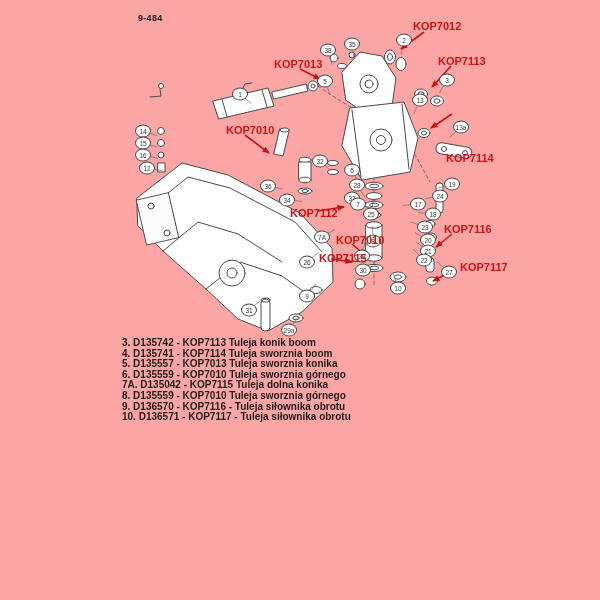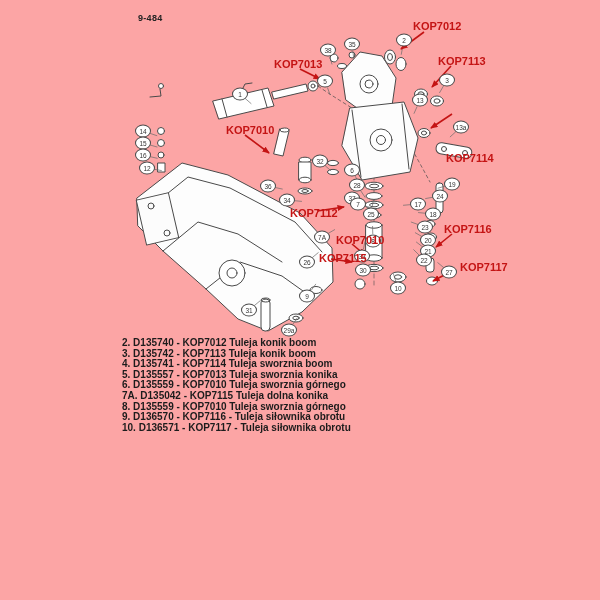--- a/index.html
+++ b/index.html
@@ -284,21 +284,20 @@
       <div class="red-label" style="left: 446px; top: 104px; color: rgb(196, 20, 20); margin-top: 48px;">KOP7114</div>
       <div class="red-label" style="left: 226px; top: 124px; color: rgb(196, 20, 20);">KOP7010</div>
       <div class="red-label" style="left: 290px; top: 207px; color: rgb(196, 20, 20);">KOP7112</div>
       <div class="red-label" style="left: 336px; top: 234px; color: rgb(196, 20, 20);">KOP7010</div>
       <div class="red-label" style="left: 312px; top: 252px; color: rgb(196, 20, 20); padding-left: 7px;">KOP7115</div>
       <div class="red-label" style="left: 444px; top: 223px; color: rgb(196, 20, 20);">KOP7116</div>
       <div class="red-label" style="left: 460px; top: 261px; color: rgb(196, 20, 20);">KOP7117</div>
     </div>
 
   <div class="parts-list" id="parts-list" style="color: rgb(28, 28, 28);">
-      <div class="parts-line">2. D135740 - KOP7012 Tuleja konik boom</div>
       <div class="parts-line">3. D135742 - KOP7113 Tuleja konik boom</div>
       <div class="parts-line">4. D135741 - KOP7114 Tuleja sworznia boom</div>
       <div class="parts-line">5. D135557 - KOP7013 Tuleja sworznia konika</div>
       <div class="parts-line">6. D135559 - KOP7010 Tuleja sworznia górnego</div>
       <div class="parts-line">7A. D135042 - KOP7115 Tuleja dolna konika</div>
       <div class="parts-line">8. D135559 - KOP7010 Tuleja sworznia górnego</div>
       <div class="parts-line">9. D136570 - KOP7116 - Tuleja siłownika obrotu</div>
       <div class="parts-line">10. D136571 - KOP7117 - Tuleja siłownika obrotu</div>
     </div>
 

